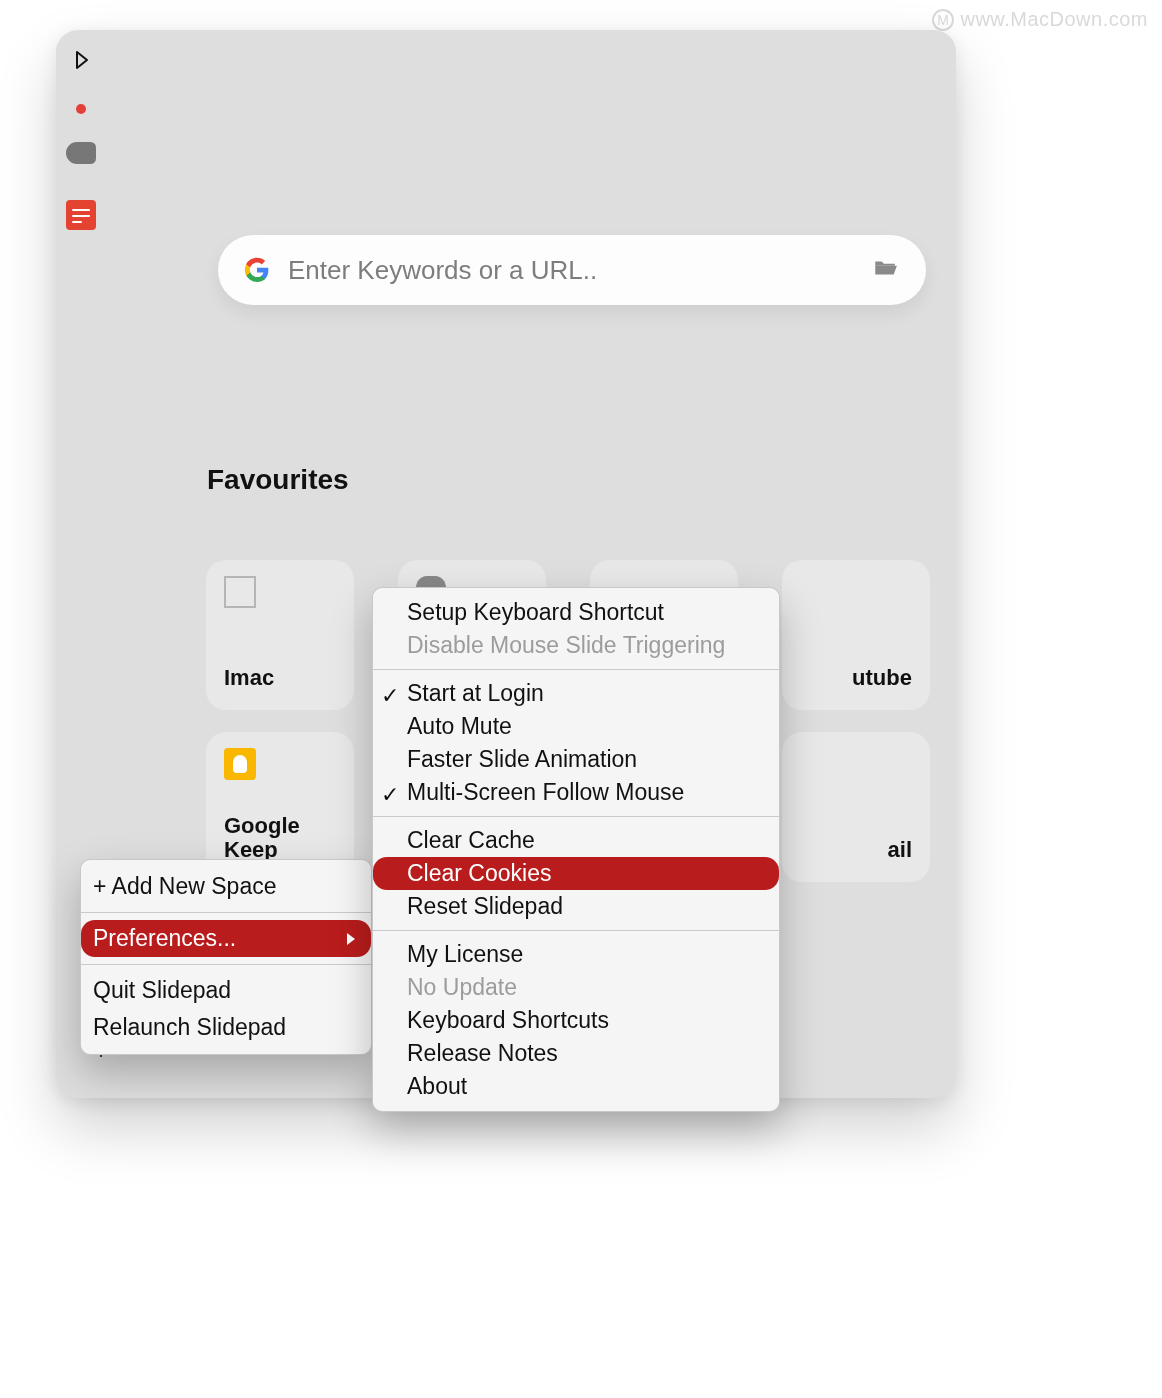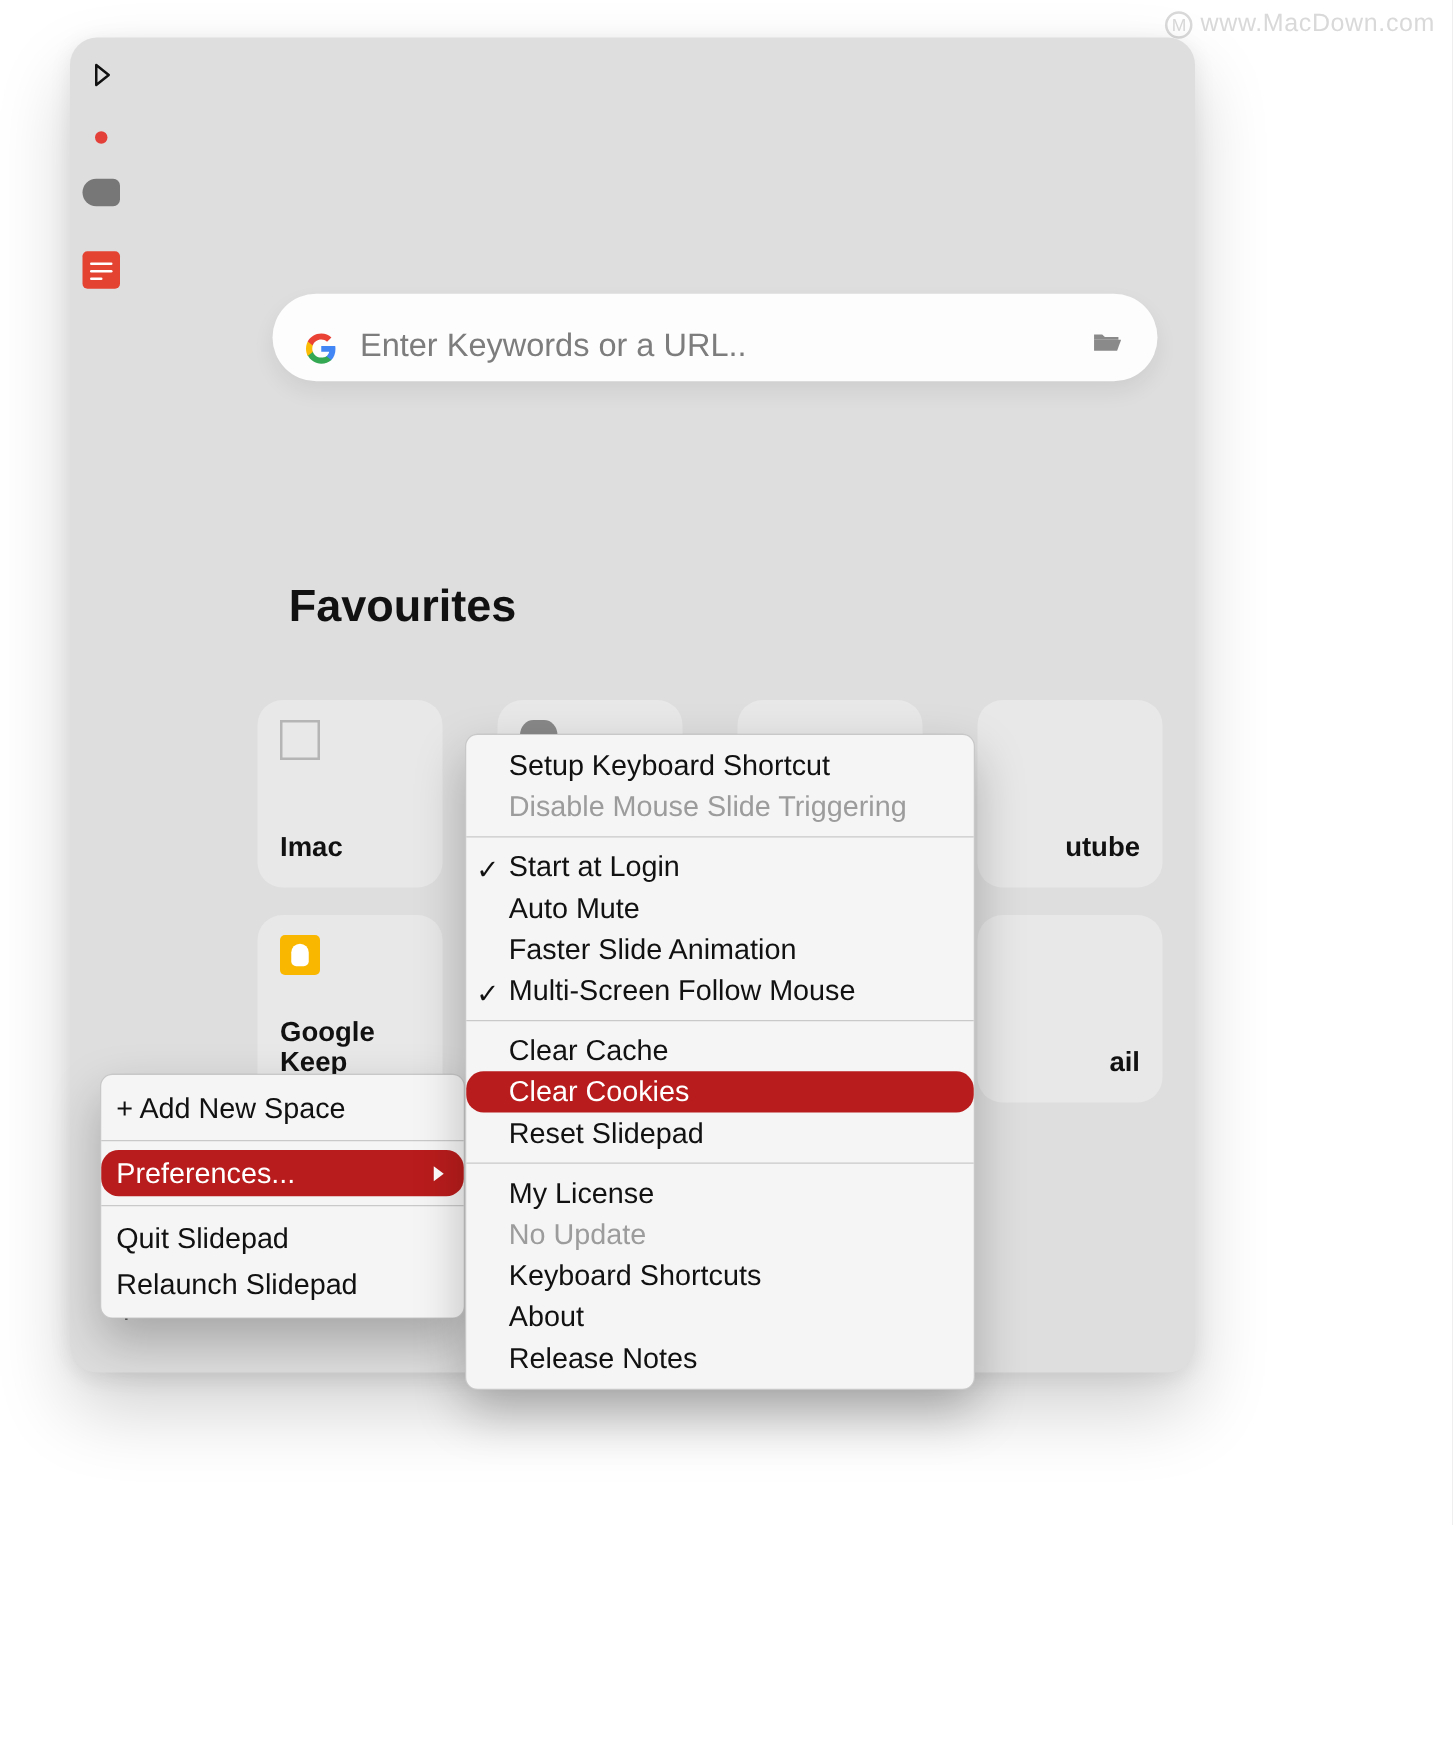--- a/index.html
+++ b/index.html
@@ -64,38 +64,38 @@
   .todoist .bar3 { position:absolute; left:6px; top:21px; width:10px; height:2px; background:#fff; border-radius:2px; }
 
   
   .searchbar {
     position: absolute;
     left: 162px; top: 205px;
     width: 708px; height: 70px;
     background: #fdfdfd;
     border-radius: 35px;
     box-shadow: 0 8px 18px rgba(0,0,0,0.07);
-    display: flex; align-items: flex-end;
+    display: flex; align-items: center;
     padding: 13px 26px;
   }
   .g-logo {
     width: 26px; height: 26px; position: relative; flex-shrink: 0;
   }
   .search-input {
     flex: 1;
     border: none; outline: none; background: transparent;
     font-size: 26px; color: #333; padding-left: 18px;
     font-weight: 400;
   }
   .search-input::placeholder { color: #7d7d7d; }
   .folder-icon svg { width: 30px; height: 26px; fill: #8a8a8a; }
 
   .favourites-title {
     position: absolute; left: 151px; top: 434px;
-    font-size: 36px; font-weight: 700; color: #111; margin-left: 24px;
+    font-size: 28px; font-weight: 700; color: #111;
   }
 
   .fav-grid {
     position: absolute; left: 150px; top: 530px;
     display: grid; grid-template-columns: repeat(4,148px);
     grid-auto-rows: 150px;
     gap: 22px 44px;
   }
   .fav-card {
     background: #e8e8e8;
@@ -292,18 +292,18 @@
   <div class="item">
       <span>My License</span>
     </div>
   <div class="item disabled">
       <span>No Update</span>
     </div>
   <div class="item">
       <span>Keyboard Shortcuts</span>
     </div>
   <div class="item">
+      <span>Release Notes</span>
+    </div>
+  <div class="item">
       <span>About</span>
     </div>
-  <div class="item">
-      <span>Release Notes</span>
-    </div>
 </div>
 
 </body></html>

